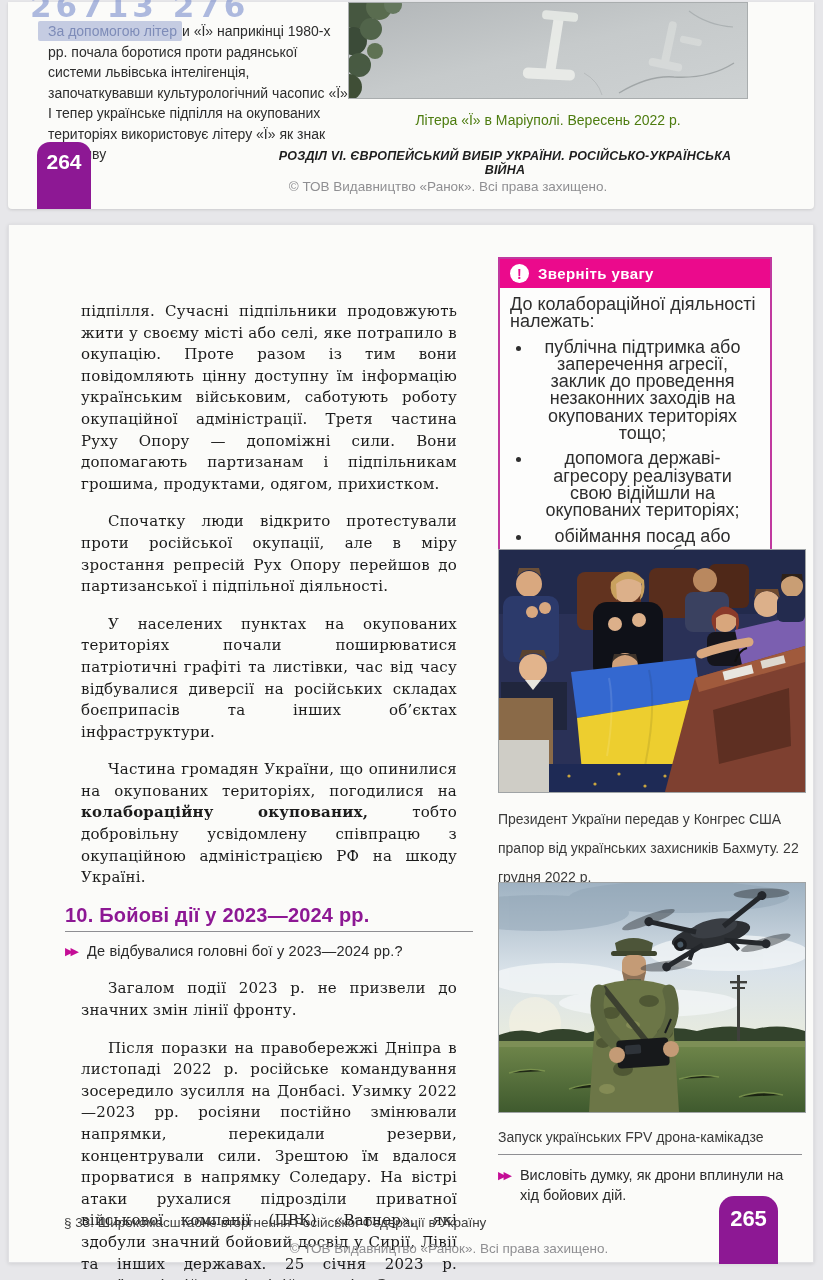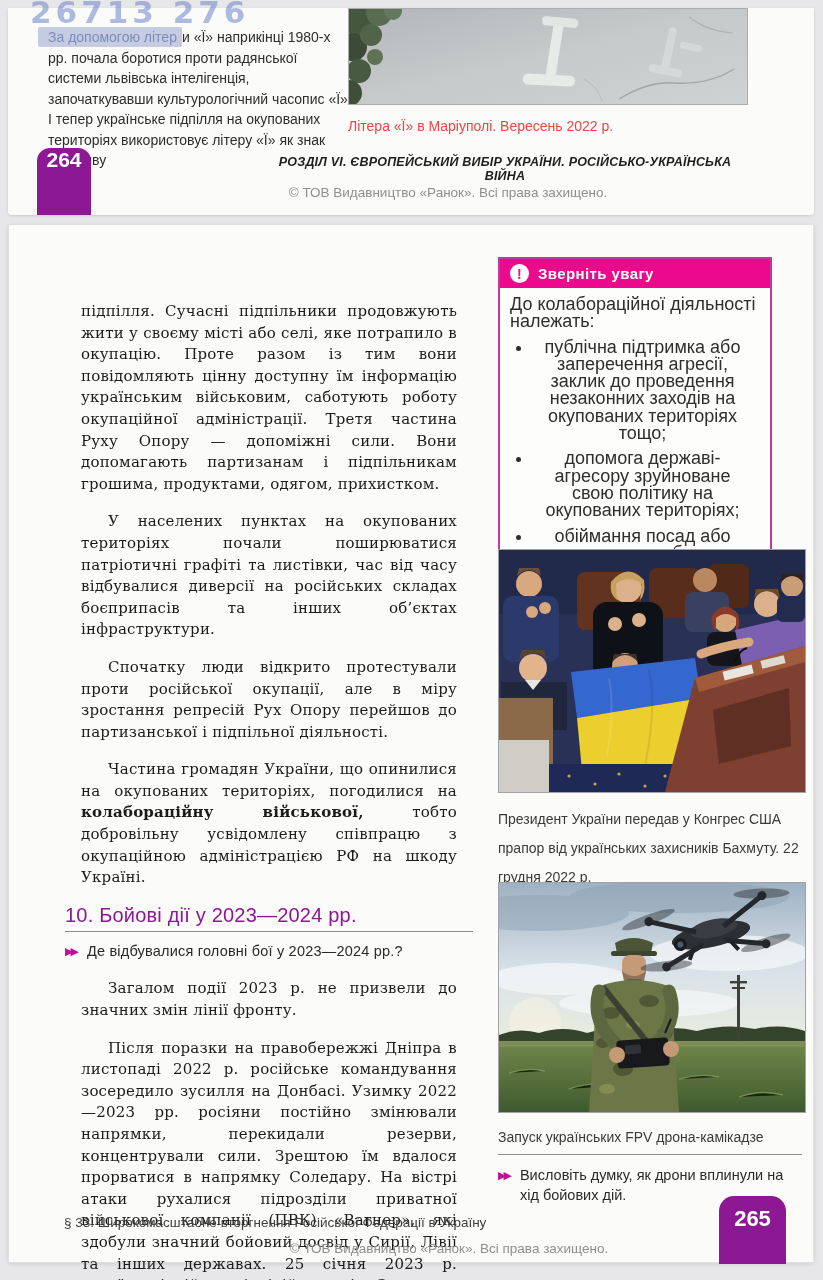--- a/index.html
+++ b/index.html
@@ -2,48 +2,48 @@
 <html lang="uk"><head>
 <meta charset="utf-8">
 <style>
   html,body{margin:0;padding:0;}
   body{
     width:823px;height:1280px;position:relative;overflow:hidden;
     background:#e7e7ea;
     font-family:"Liberation Sans",sans-serif;
   }
   .page{position:absolute;background:#fbfbf9;}
-  #page-top{left:8px;top:8px;width:806px;height:207px;box-shadow:0 1px 3px rgba(0,0,0,.12);border-radius:0 0 4px 4px;}
+  #page-top{left:8px;top:2px;width:806px;height:207px;box-shadow:0 1px 3px rgba(0,0,0,.12);border-radius:0 0 4px 4px;}
   #page-bottom{left:8px;top:224px;width:806px;height:1039px;border:1px solid #e0e0e3;box-sizing:border-box;box-shadow:0 1px 4px rgba(0,0,0,.10);}
 
   
   .watermark{position:absolute;left:22px;top:-14px;font-family:"DejaVu Sans",sans-serif;
     font-size:31px;font-weight:bold;color:rgba(110,132,200,.55);letter-spacing:4px;}
   .note{position:absolute;left:40px;top:5px;width:304px;font-size:14px;line-height:20.5px;color:#2d2d2d;}
   .hl{background:rgba(163,175,211,.62);border-radius:2px;padding:2px 5px 2px 10px;margin-left:-10px;color:#7e8cb8;}
   #photo-pavement{position:absolute;left:340px;top:0;width:400px;height:97px;
     border:1px solid #a9adae;box-sizing:border-box;overflow:hidden;background:#c3c7c8;}
-  .cap-top{position:absolute;left:340px;top:110px;width:400px;
-    font-size:14px;color:#ef4444;}
+  .cap-top{position:absolute;left:340px;top:110px;width:400px;text-align:center;
+    font-size:14px;color:#4d7c0f;}
   .tab{position:absolute;background:#8D1894;color:#fff;font-weight:bold;text-align:center;box-sizing:border-box;}
-  #tab-264{left:29px;top:140px;width:54px;height:67px;border-radius:13px 13px 0 0;font-size:21px;}
-  #tab-265{left:710px;top:971px;width:67px;height:68px;border-radius:15px 15px 0 0;font-size:22px;padding-top:10px;}
+  #tab-264{left:29px;top:140px;width:54px;height:67px;border-radius:13px 13px 0 0;font-size:21px;padding-top:8px;}
+  #tab-265{left:710px;top:971px;width:59px;height:68px;border-radius:15px 15px 0 0;font-size:22px;padding-top:10px;}
   .chap{position:absolute;left:262px;top:147px;width:470px;text-align:center;
     font-weight:bold;font-size:12.5px;color:#1e1e1e;letter-spacing:.2px;font-style:italic;}
   .copyright{position:absolute;left:90px;width:700px;text-align:center;color:#8f8f92;font-size:13.5px;}
   #copyright-top{top:177px;}
   #copyright-bottom{top:1016px;}
 
   
   .maintext{position:absolute;left:56px;top:60px;width:408px;
     font-family:"DejaVu Serif","Liberation Serif",serif;
     font-size:15px;line-height:21.6px;color:#1b1b1b;text-align:justify;letter-spacing:.2px;}
   .maintext p{margin:16px;text-indent:27px;}
   .maintext p.noindent{text-indent:0;}
-  .sec-head{margin:15px 0 0;font-family:"Liberation Sans",sans-serif;font-weight:normal;
+  .sec-head{margin:15px 0 0;font-family:"Liberation Sans",sans-serif;font-weight:bold;
     font-size:20px;color:#8D1894;letter-spacing:.2px;text-indent:0;text-align:left;}
   .sec-rule{border:none;border-top:1.5px solid #8e8e92;margin:5px 0 10px;}
   .question{display:flex;gap:8px;font-family:"Liberation Sans",sans-serif;font-size:14.5px;
     color:#2a2a2a;line-height:19.5px;margin:0 0 11px;text-align:left;}
   .q-arrow{font-family:"DejaVu Sans",sans-serif;color:#C40D96;font-size:11px;
     letter-spacing:-3px;line-height:20px;flex:0 0 auto;padding-right:3px;}
 
   
   .attn{position:absolute;left:489px;top:32px;width:274px;border:2px solid #C0399F;
     background:#fdfdfc;box-sizing:border-box;}
@@ -124,23 +124,23 @@
   </div>
 
   <div class="chap">РОЗДІЛ VI. ЄВРОПЕЙСЬКИЙ ВИБІР УКРАЇНИ. РОСІЙСЬКО-УКРАЇНСЬКА ВІЙНА</div>
   <div class="copyright" id="copyright-top">© ТОВ Видавництво «Ранок». Всі права захищено.</div>
 </div>
 
 <div class="page" id="page-bottom">
 
   <div class="maintext">
     <p class="noindent">підпілля. Сучасні підпільники продовжують жити у своєму місті або селі, яке потрапило в окупацію. Проте разом із тим вони повідомляють цінну доступну їм інформацію українським військовим, саботують роботу окупаційної адміністрації. Третя частина Руху Опору — допоміжні сили. Вони допомагають партизанам і підпільникам грошима, продуктами, одягом, прихистком.</p>
+    <p>Спочатку люди відкрито протестували проти російської окупації, але в міру зростання репресій Рух Опору перейшов до партизанської і підпільної діяльності.</p>
     <p>У населених пунктах на окупованих територіях почали поширюватися патріотичні графіті та листівки, час від часу відбувалися диверсії на російських складах боєприпасів та інших об’єктах інфраструктури.</p>
-    <p>Спочатку люди відкрито протестували проти російської окупації, але в міру зростання репресій Рух Опору перейшов до партизанської і підпільної діяльності.</p>
-    <p><span>Частина громадян України, що опинилися на окупованих територіях, погодилися на </span><b>колабораційну військової,</b><span> тобто добровільну усвідомлену співпрацю з окупаційною адміністрацією РФ на шкоду Україні.</span></p>
+    <p><span>Частина громадян України, що опинилися на окупованих територіях, погодилися на </span><b>колабораційну окупованих,</b><span> тобто добровільну усвідомлену співпрацю з окупаційною адміністрацією РФ на шкоду Україні.</span></p>
 
     <h2 class="sec-head">10. Бойові дії у 2023—2024 рр.</h2>
     <hr class="sec-rule">
 
     <div class="question">
       <span class="q-arrow">▶▶</span>
       <span>Де відбувалися головні бої у 2023—2024 рр.?</span>
     </div>
 
     <p class="noindent" style="text-indent:27px">Загалом події 2023 р. не призвели до значних змін лінії фронту.</p>
@@ -150,21 +150,21 @@
 
   <div class="attn">
     <div class="attn-head">
       <span class="attn-icon">!</span>
       <span>Зверніть увагу</span>
     </div>
     <div class="attn-body">
       <p>До колабораційної діяльності належать:</p>
       <ul>
         <li>публічна підтримка або заперечення агресії, заклик до проведення незаконних заходів на окупованих територіях тощо;</li>
-        <li>допомога державі-агресору зруйноване свою політику на окупованих територіях;</li>
+        <li>допомога державі-агресору реалізувати свою відійшли на окупованих територіях;</li>
         <li>обіймання посад або виконання роботи в окупаційних адміністраціях;</li>
         <li>економічна співпраця з державою-агресором.</li>
       </ul>
     </div>
     <div class="fold"></div>
   </div>
 
   <div class="photo" id="photo-congress">
     <svg width="306" height="242" viewBox="0 0 306 242">
       <rect width="306" height="242" fill="#2a3157"></rect>

